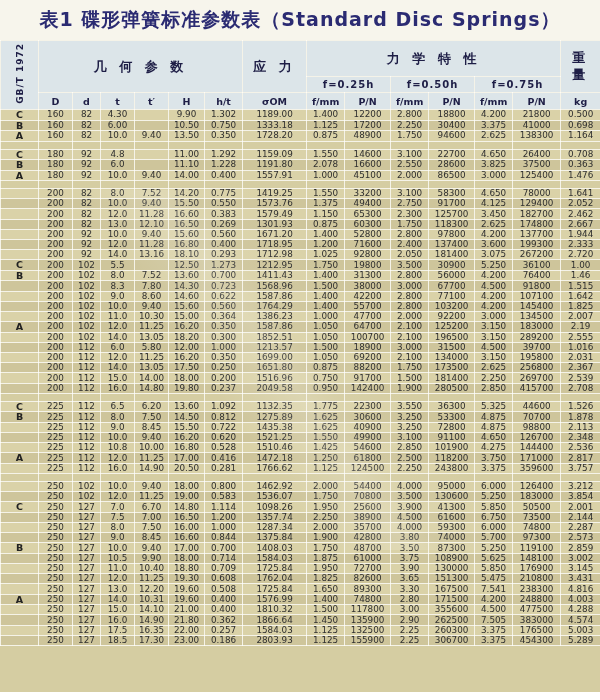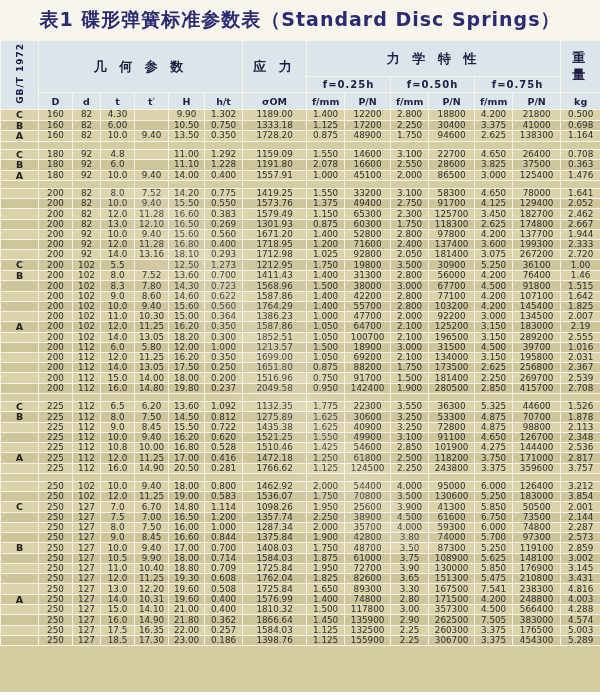--- a/index.html
+++ b/index.html
@@ -926,23 +926,23 @@
           <td>250</td>
           <td>127</td>
           <td>15.0</td>
           <td>14.10</td>
           <td>21.00</td>
           <td>0.400</td>
           <td>1810.32</td>
           <td>1.500</td>
           <td>117800</td>
           <td>3.00</td>
-          <td>357300</td>
+          <td>355600</td>
           <td>4.500</td>
-          <td>566400</td>
+          <td>477500</td>
           <td>4.288</td>
         </tr>
         <tr class="dark">
           <td class="series"></td>
           <td>250</td>
           <td>127</td>
           <td>16.0</td>
           <td>14.90</td>
           <td>21.80</td>
           <td>0.362</td>
@@ -973,21 +973,21 @@
           <td>5.003</td>
         </tr>
         <tr class="dark">
           <td class="series"></td>
           <td>250</td>
           <td>127</td>
           <td>18.5</td>
           <td>17.30</td>
           <td>23.00</td>
           <td>0.186</td>
-          <td>1398.76</td>
+          <td>2803.93</td>
           <td>1.125</td>
           <td>155900</td>
           <td>2.25</td>
           <td>306700</td>
           <td>3.375</td>
           <td>454300</td>
           <td>5.289</td>
         </tr>
       </tbody>
   </table>

